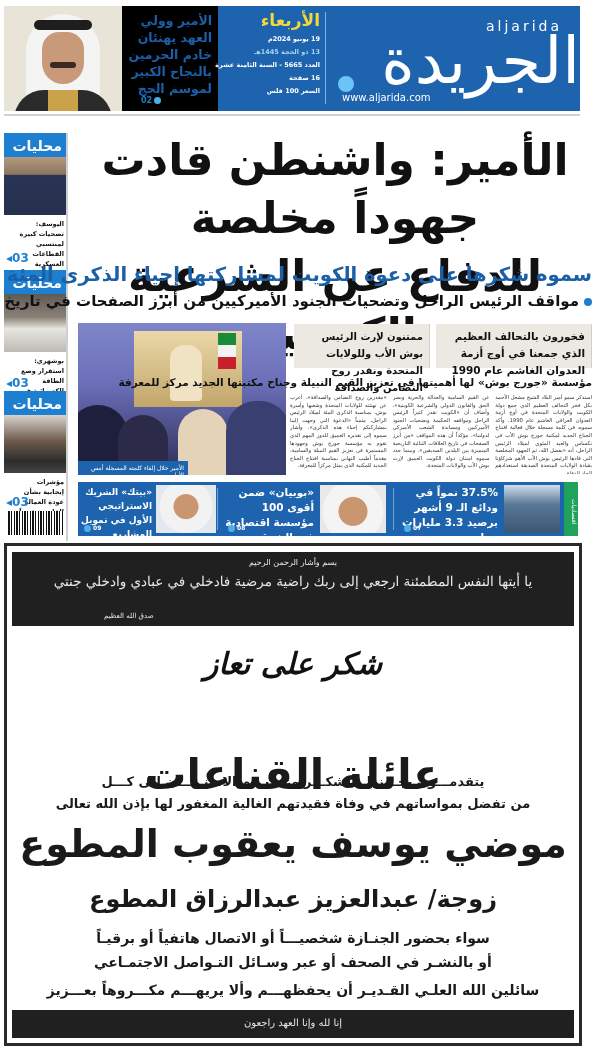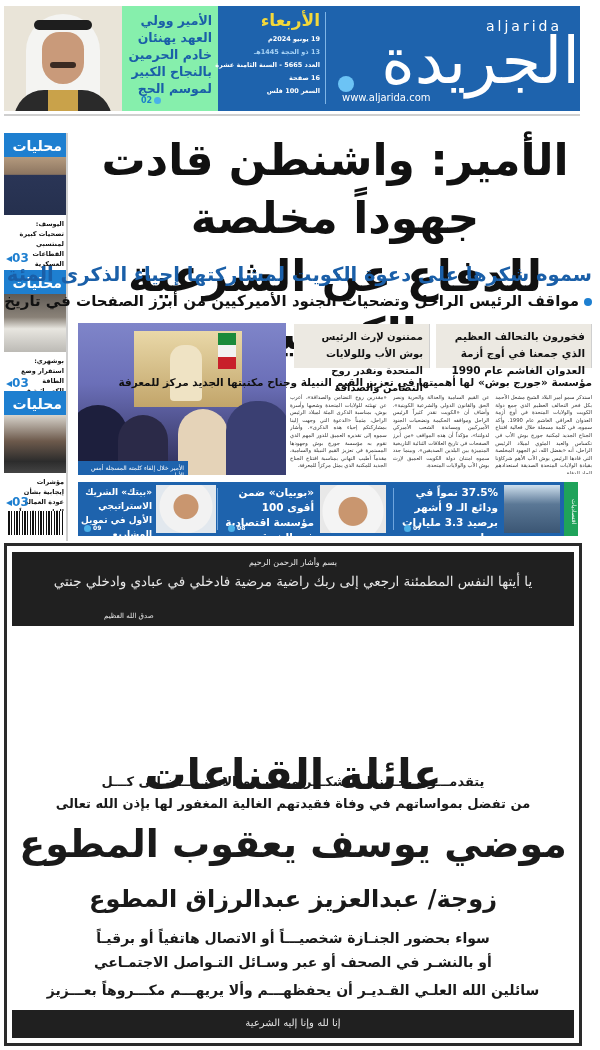--- a/index.html
+++ b/index.html
@@ -9,21 +9,21 @@
   
   .header { position: absolute; left: 4px; top: 6px; width: 576px; height: 105px; }
   .hero-photo { position: absolute; left: 0; top: 0; width: 118px; height: 105px; background: #e9e4d8; overflow: hidden; }
   .hero-photo .ghutra { position: absolute; left: 22px; top: 8px; width: 74px; height: 100px; background: #f4f4f2; border-radius: 38px 38px 6px 6px; }
   .hero-photo .agal { position: absolute; left: 30px; top: 14px; width: 58px; height: 10px; background: #1e1e1e; border-radius: 6px; }
   .hero-photo .face { position: absolute; left: 38px; top: 26px; width: 42px; height: 52px; background: #c99a7a; border-radius: 18px 18px 22px 22px; }
   .hero-photo .mustache { position: absolute; left: 46px; top: 56px; width: 26px; height: 6px; background: #3a2a22; border-radius: 4px; }
   .hero-photo .robe { position: absolute; left: 10px; top: 84px; width: 98px; height: 30px; background: #2a2a2a; border-radius: 30px 30px 0 0; }
   .hero-photo .robe-gold { position: absolute; left: 44px; top: 84px; width: 30px; height: 30px; background: #c9a24a; }
 
-  .hero-teaser { position: absolute; left: 118px; top: 0; width: 96px; height: 105px; background: #86efac; padding: 6px 6px 0 4px; direction: rtl; text-align: right; }
+  .hero-teaser { position: absolute; left: 118px; top: 0; width: 96px; height: 105px; background: #000000; padding: 6px 6px 0 4px; direction: rtl; text-align: right; }
   .hero-teaser .txt { color: #1a5fa8; font-weight: bold; font-size: 12.5px; line-height: 17px; font-family: "DejaVu Sans", sans-serif; }
   .hero-teaser .pg { position: absolute; left: 8px; bottom: 6px; font-size: 8px; color: #1a7fc9; font-weight: bold; direction: ltr; padding-left: 11px; }
   .pg-dot { display: inline-block; width: 7px; height: 7px; border-radius: 50%; background: #4ab0e8; vertical-align: middle; margin-left: 2px; }
 
   .masthead { position: absolute; left: 214px; top: 0; width: 362px; height: 105px; background: #1e63ad; }
   .info-col { position: absolute; left: 0; top: 0; width: 108px; height: 105px; padding: 4px 6px 0 4px; direction: rtl; text-align: right; border-left: 1px solid #1e63ad; }
   .info-col .sep { position: absolute; right: 0; top: 6px; width: 1px; height: 92px; background: #7fb5e6; }
   .info-col .day { color: #f3d83a; font-weight: bold; font-size: 17px; line-height: 20px; margin-bottom: 3px; }
   .info-col .line { color: #ffffff; font-size: 6.5px; font-weight: bold; line-height: 13px; white-space: nowrap; }
   .info-col .line.light { color: #a8d4f7; }
@@ -204,22 +204,23 @@
     <div class="pg" style="left:4px"><span class="pg-dot"></span> <span>09</span></div>
   </div>
 </div>
 
 <div class="obit">
   <div class="obit-top">
     <div class="basmala">بسم وأشار الرحمن الرحيم</div>
     <div class="verse">يا أيتها النفس المطمئنة ارجعي إلى ربك راضية مرضية فادخلي في عبادي وادخلي جنتي</div>
     <div class="sadaqa">صدق الله العظيم</div>
   </div>
+  <div class="thanks-callig">شكر على تعاز</div>
   <div class="family">عائلة القناعات</div>
   <div class="obit-line l1">يتقدمـــون بجـــزيل الشكـــر وعظيـــم الامتنـــــان إلى كـــل</div>
   <div class="obit-line l2">من تفضل بمواساتهم في وفاة فقيدتهم الغالية المغفور لها بإذن الله تعالى</div>
   <div class="obit-line deceased">موضي يوسف يعقوب المطوع</div>
   <div class="obit-line husband">زوجة/ عبدالعزيز عبدالرزاق المطوع</div>
   <div class="obit-line l3">سواء بحضور الجنـازة شخصيـــاً أو الاتصال هاتفياً أو برقيـاً</div>
   <div class="obit-line l4">أو بالنشـر في الصحف أو عبر وسـائل التـواصل الاجتمـاعي</div>
   <div class="obit-line l5">سائلين الله العلـي القـديـر أن يحفظهـــم وألا يريهـــم مكـــروهاً بعـــزيز</div>
-  <div class="obit-bottom">إنا لله وإنا إليه الشرعية</div>
+  <div class="obit-bottom">إنا لله وإنا العهد راجعون</div>
 </div>
 
 </body></html>

